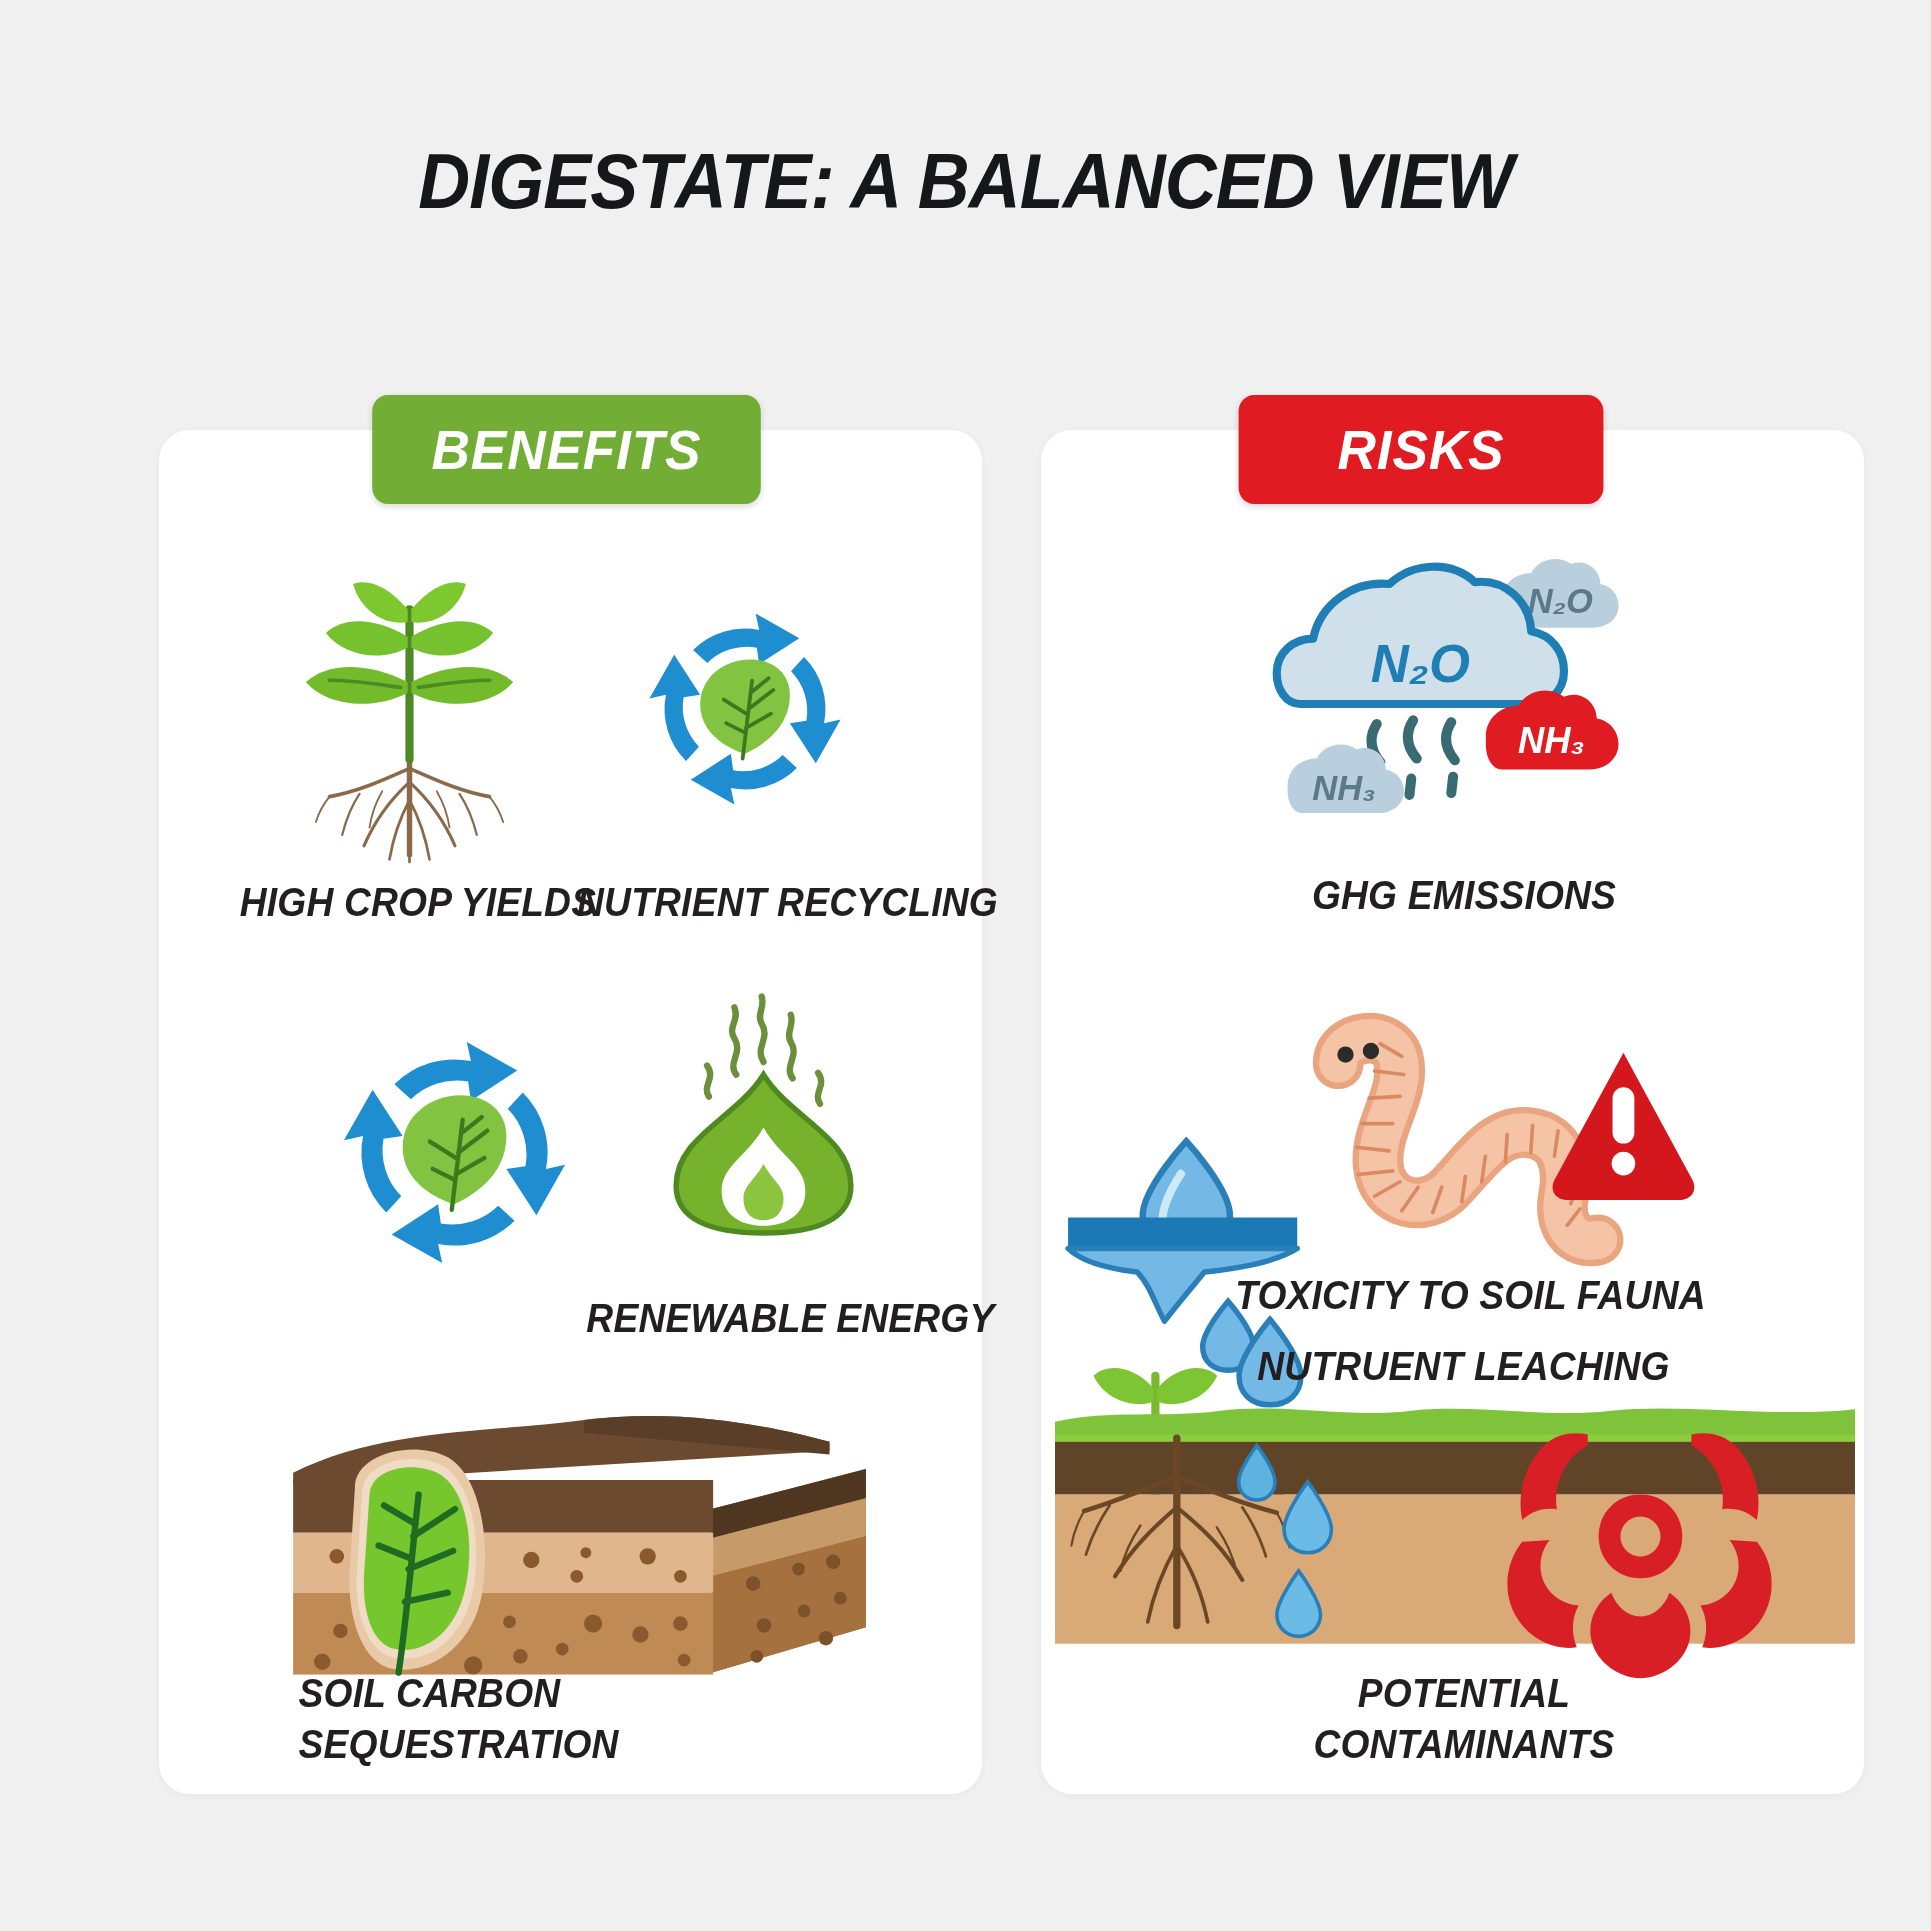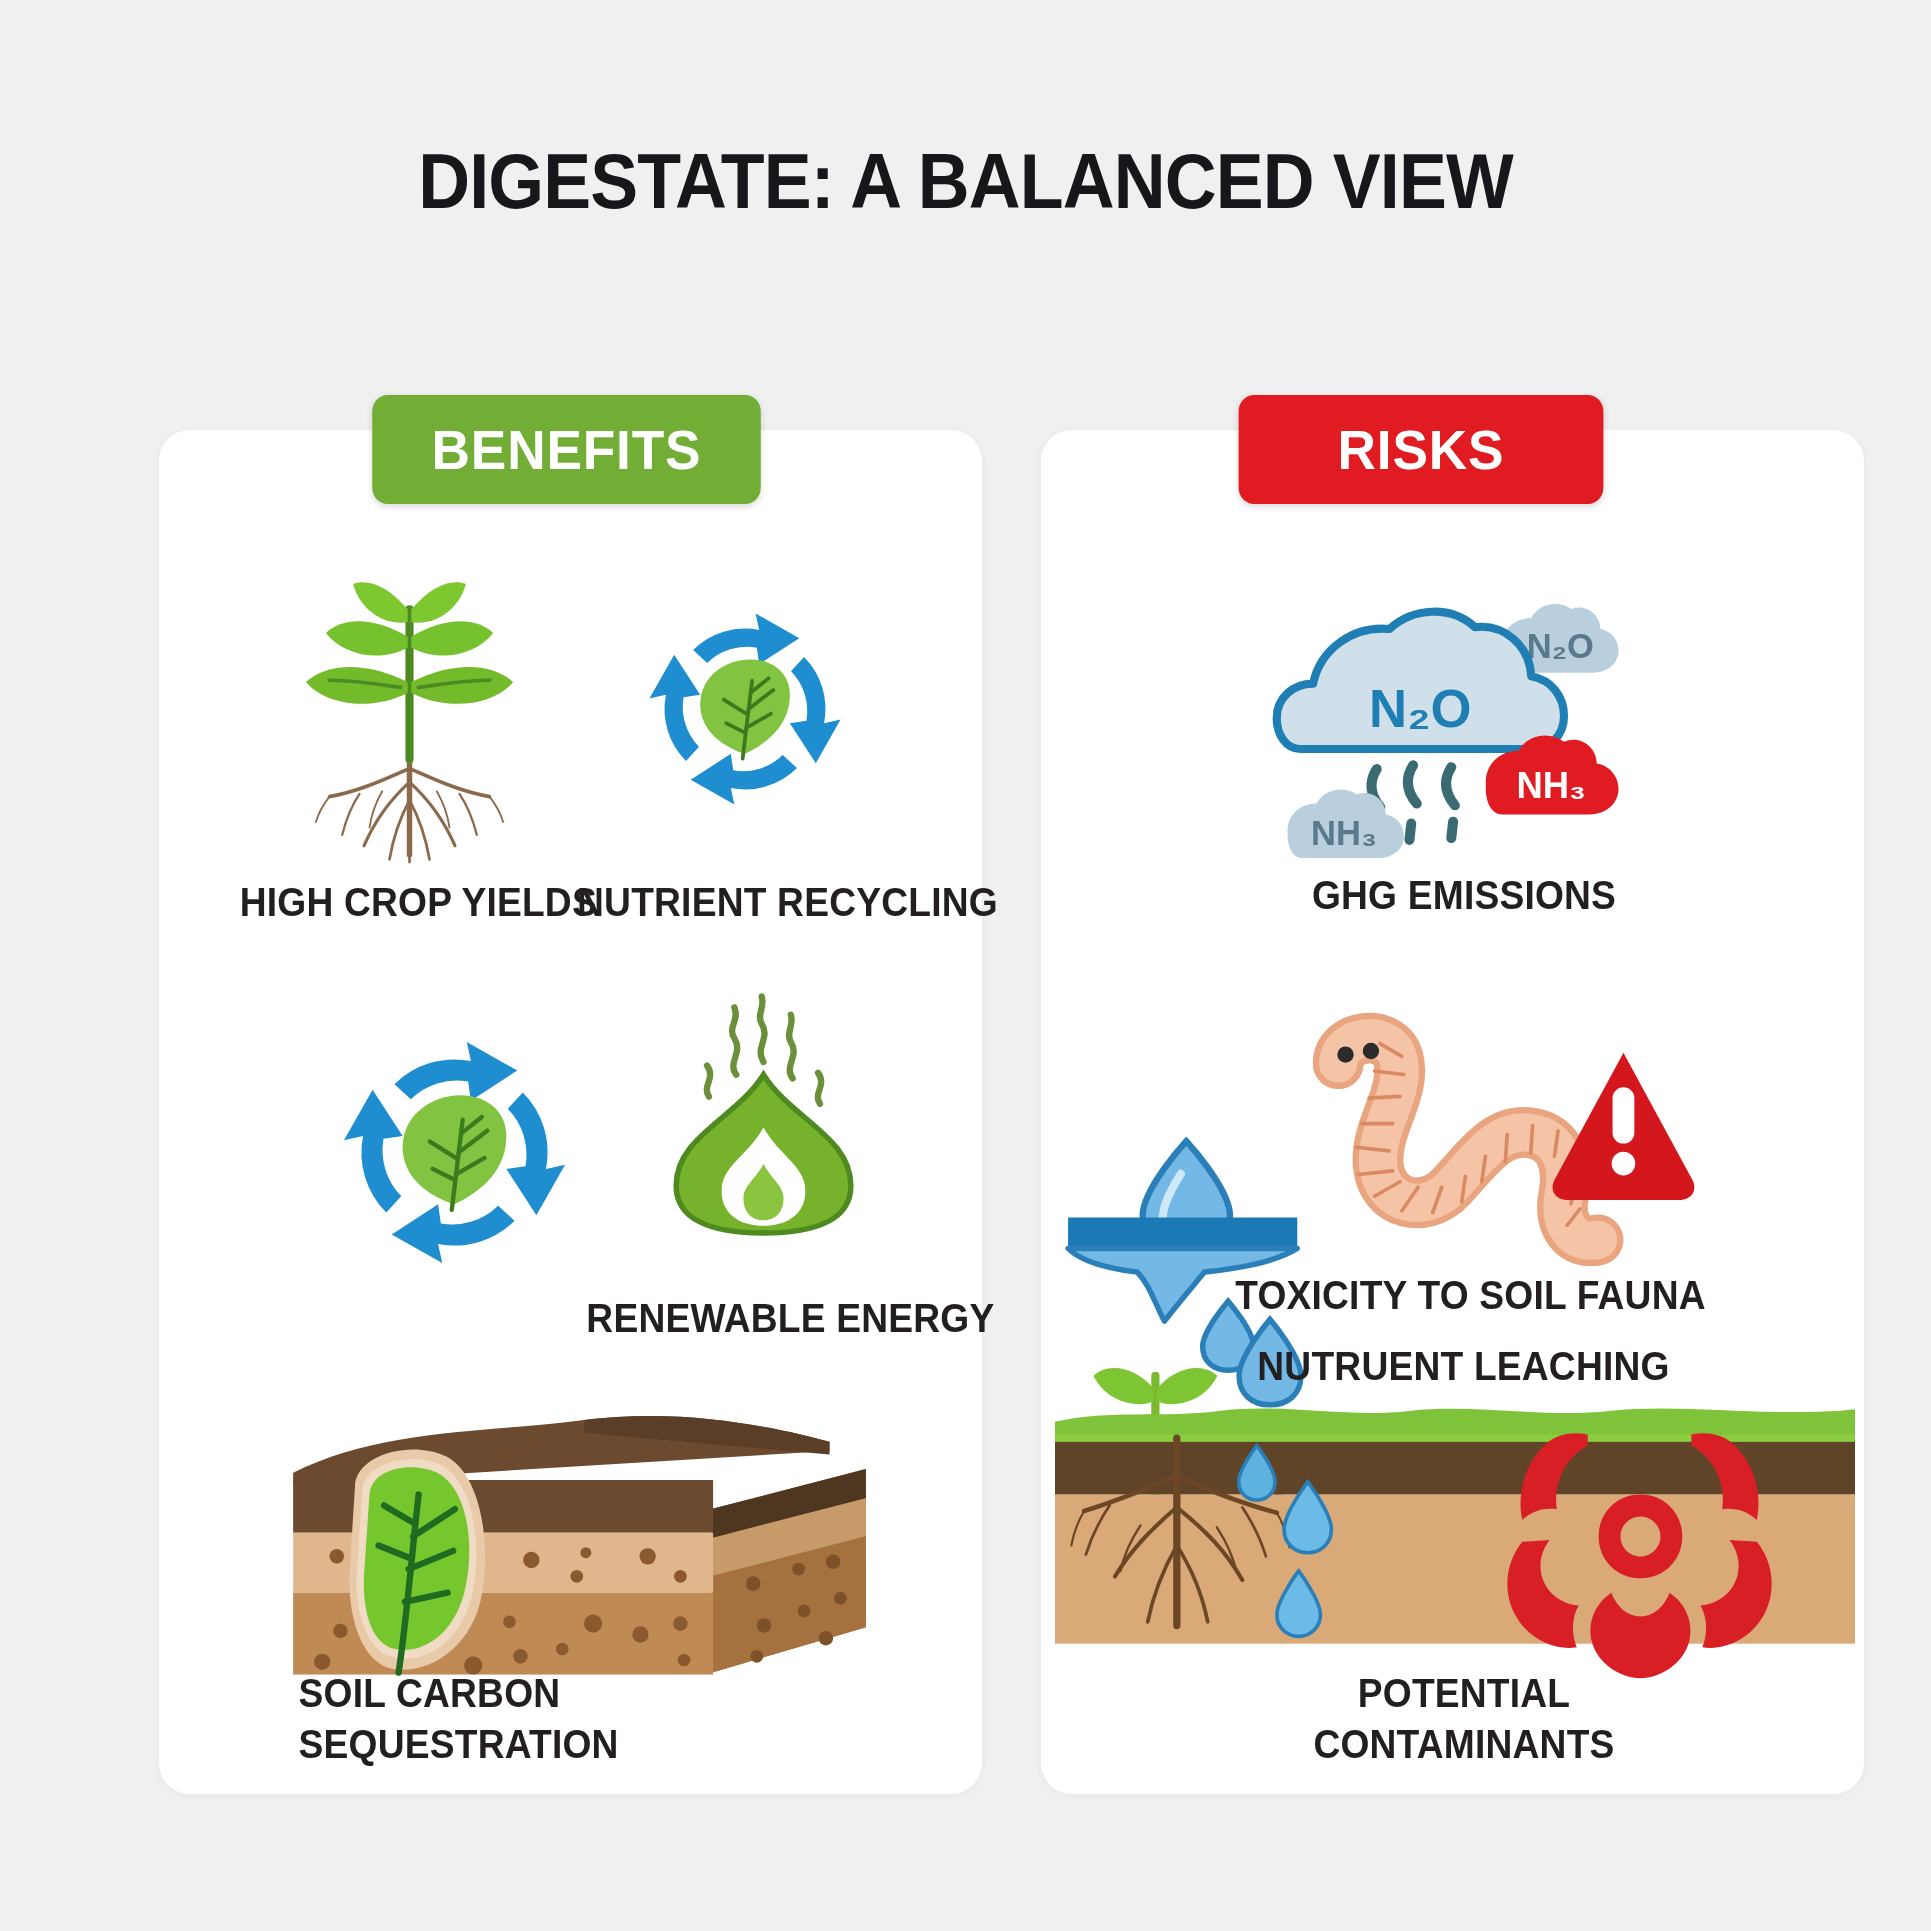--- a/index.html
+++ b/index.html
@@ -3,21 +3,21 @@
 <meta charset="utf-8">
 <style>
   html,body{margin:0;padding:0;}
   body{
     width:1931px;height:1931px;
     background:#f0f0f0;
     font-family:"Liberation Sans",sans-serif;
     overflow:hidden;
     position:relative;
   }
-  #stage{position:absolute;inset:0;background:#f0f0f0;}
+  #stage{position:absolute;inset:0;background:#f0f0f0;font-style:italic;}
 
   
   .title{
     position:absolute;top:136px;left:0;width:1931px;
     text-align:center;
     font-family:"Liberation Sans",sans-serif;
     font-weight:bold;
     font-size:78px;
     letter-spacing:-0.9px;
     color:#16171a;
@@ -234,21 +234,21 @@
   </div>
   <div class="lbl two" style="left:282px;top:1671px;width:473px;">SOIL CARBON</div>
   <div class="lbl two" style="left:282px;top:1722px;width:473px;">SEQUESTRATION</div>
 
   <div class="card" id="card-risks"></div>
 
   <div class="badge" id="badge-risks">
     <span>RISKS</span>
   </div>
 
-  <div class="icon" style="left:1273px;top:589px;">
+  <div class="icon" style="left:1273px;top:544px;">
     <svg width="382" height="300" viewBox="0 0 420 330">
 
       <g>
         <path d="M252 62 C252 44 266 32 284 32 C292 16 314 12 328 22 C344 16 360 28 360 44 C372 46 380 56 380 68 C380 82 368 92 352 92 L268 92 C258 92 252 80 252 68 Z" fill="#b9cfdd"></path>
         <text x="316" y="76" font-family="Liberation Sans, sans-serif" font-size="38" font-weight="bold" fill="#5a7a8c" text-anchor="middle">N₂O</text>
       </g>
 
       <g>
         <path d="M30 176 C14 176 4 160 4 142 C4 120 22 104 44 104 C52 66 88 40 128 44 C154 20 196 18 222 42 C254 38 282 62 284 96 C306 100 320 118 320 140 C320 162 304 176 282 176 Z" fill="#cfe0ea" stroke="#1f7fb4" stroke-width="9" stroke-linejoin="round"></path>
         <text x="162" y="152" font-family="Liberation Sans, sans-serif" font-size="58" font-weight="bold" fill="#1f7fb4" text-anchor="middle">N₂O</text>

